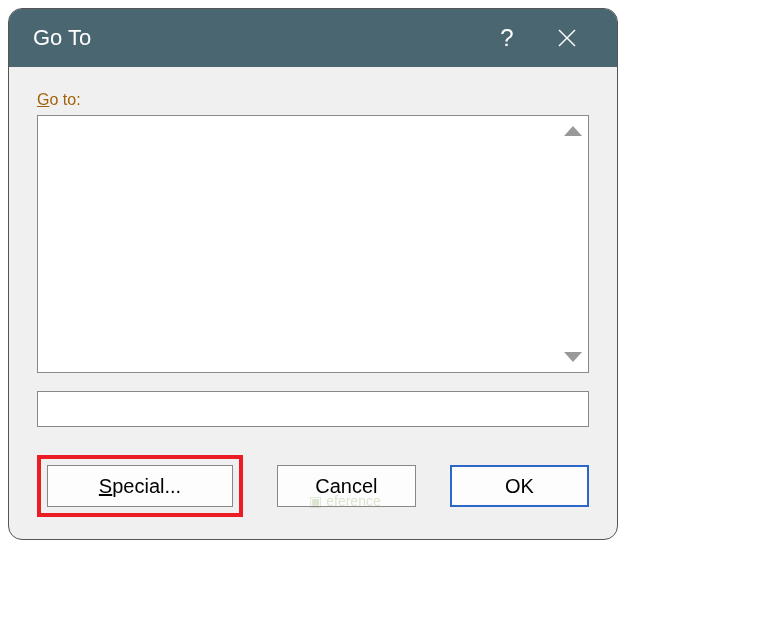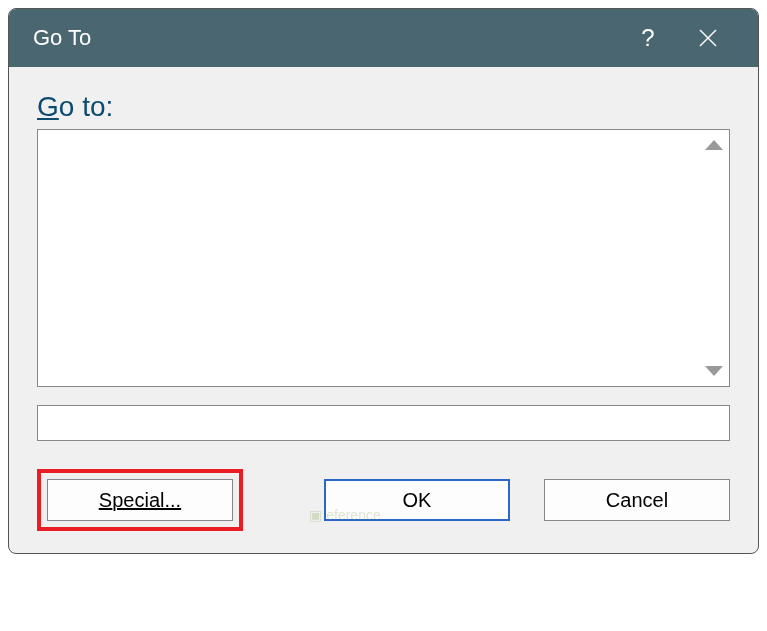--- a/index.html
+++ b/index.html
@@ -6,23 +6,23 @@
       box-sizing: border-box;
       margin: 0;
       padding: 0;
     }
     body {
       font-family: "Segoe UI", Tahoma, sans-serif;
       background: #fff;
       padding: 8px;
     }
     .dialog {
-      width: 751px;
+      width: 610px;
       border: 1px solid #555;
-      border-radius: 8px;
+      border-radius: 14px;
       overflow: hidden;
       background: #f0f0f0;
     }
     .titlebar {
       background: #4a6670;
       height: 58px;
       display: flex;
       align-items: center;
       padding: 0 20px 0 24px;
       color: #fff;
@@ -47,22 +47,22 @@
       font-weight: 300;
     }
     .close-btn svg {
       width: 20px;
       height: 20px;
     }
     .content {
       padding: 24px 28px 22px 28px;
     }
     .label {
-      font-size: 28px;
-      color: #0c4a6e;
+      font-size: 16px;
+      color: #a16207;
       margin-bottom: 6px;
     }
     .label .underline {
       text-decoration: underline;
     }
     .listbox {
       width: 100%;
       height: 258px;
       border: 1px solid #888;
       background: #fff;
@@ -120,21 +120,20 @@
       border: 2px solid #2b66c9;
       margin-left: auto;
     }
     .btn-cancel {
       width: 186px;
     }
     .highlight-box {
       border: 4px solid #ec1c24;
       padding: 6px;
       display: inline-flex;
-      text-decoration: underline;
     }
     .underline-first {
       text-decoration: underline;
     }
     .watermark {
       position: absolute;
       left: 300px;
       bottom: 30px;
       opacity: 0.25;
       font-size: 14px;
@@ -175,22 +174,22 @@
     <div class="ref-section">
       <input type="text" class="textinput" value="" style="">
     </div>
 
     <div class="button-row">
       <div class="highlight-box">
         <button class="btn btn-special">
           <span><span class="underline-first">S</span><span>pecial...</span></span>
         </button>
       </div>
+      <button class="btn btn-cancel">Cancel</button>
       <button class="btn btn-ok">OK</button>
-      <button class="btn btn-cancel">Cancel</button>
     </div>
 
     <div class="watermark">
       <span>▣</span>
       <span>eference</span>
     </div>
   </div>
 </div>
 
 </body></html>

